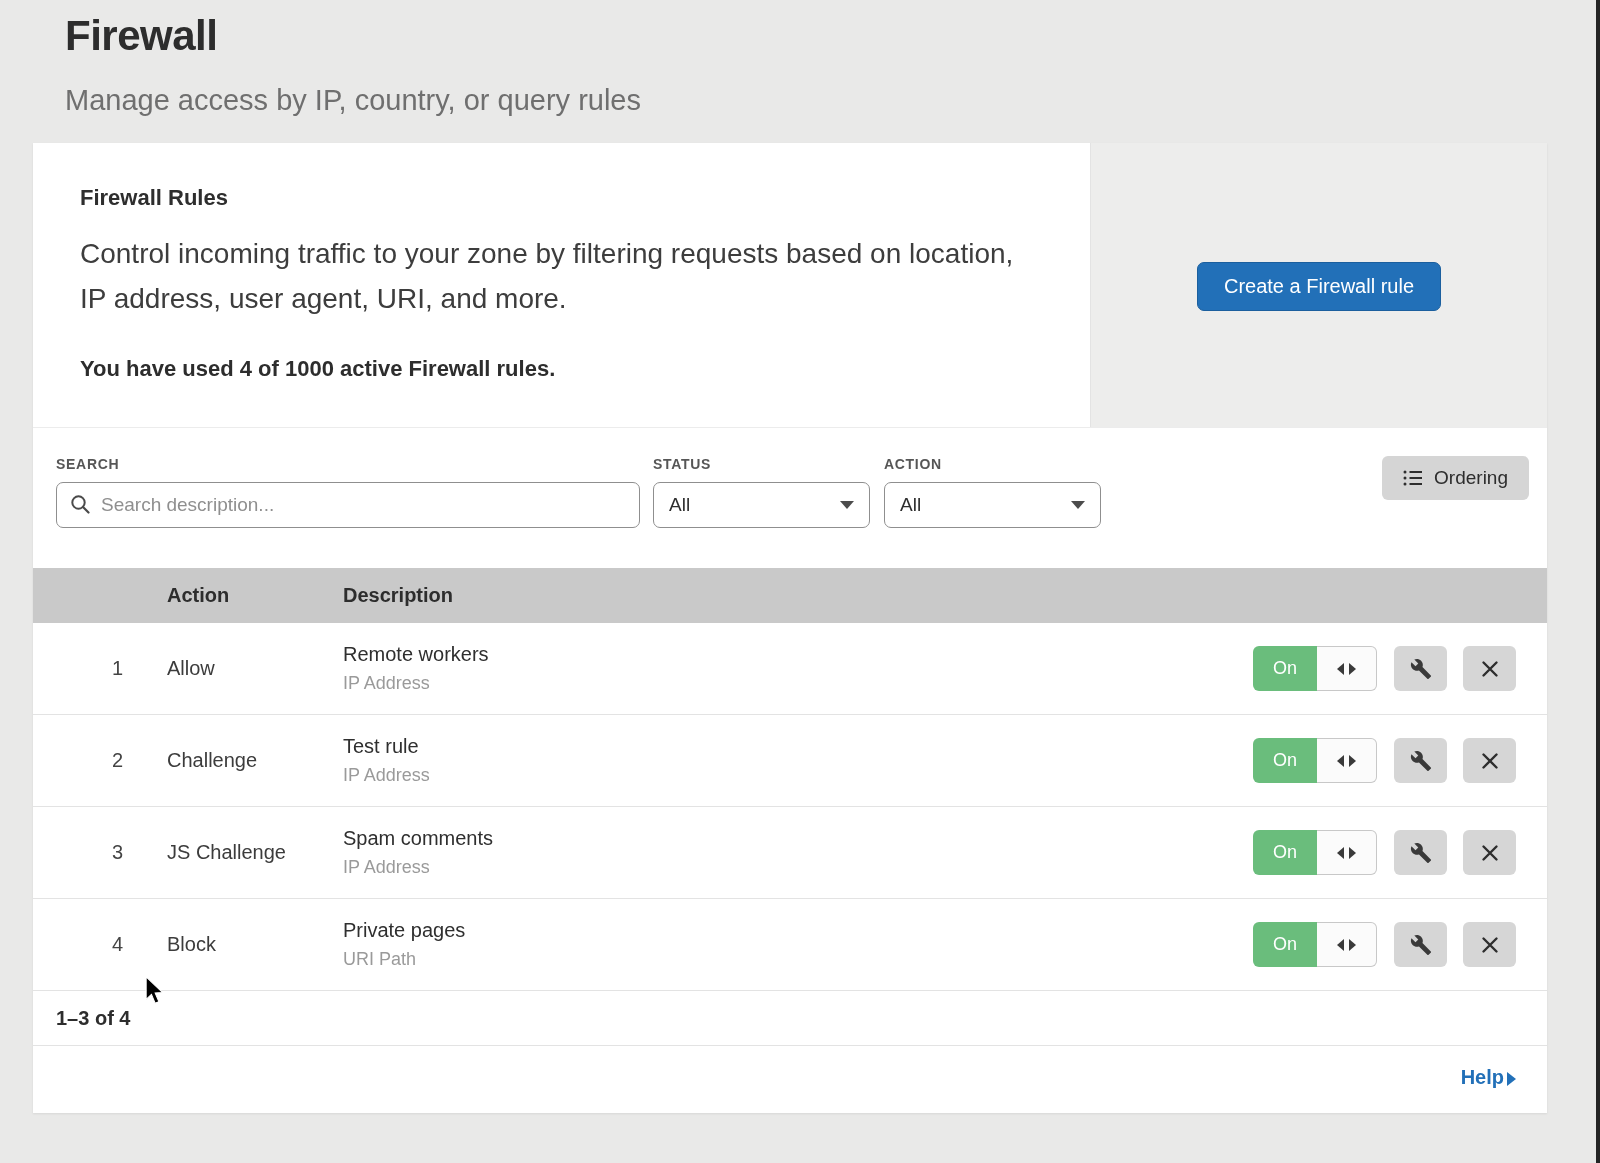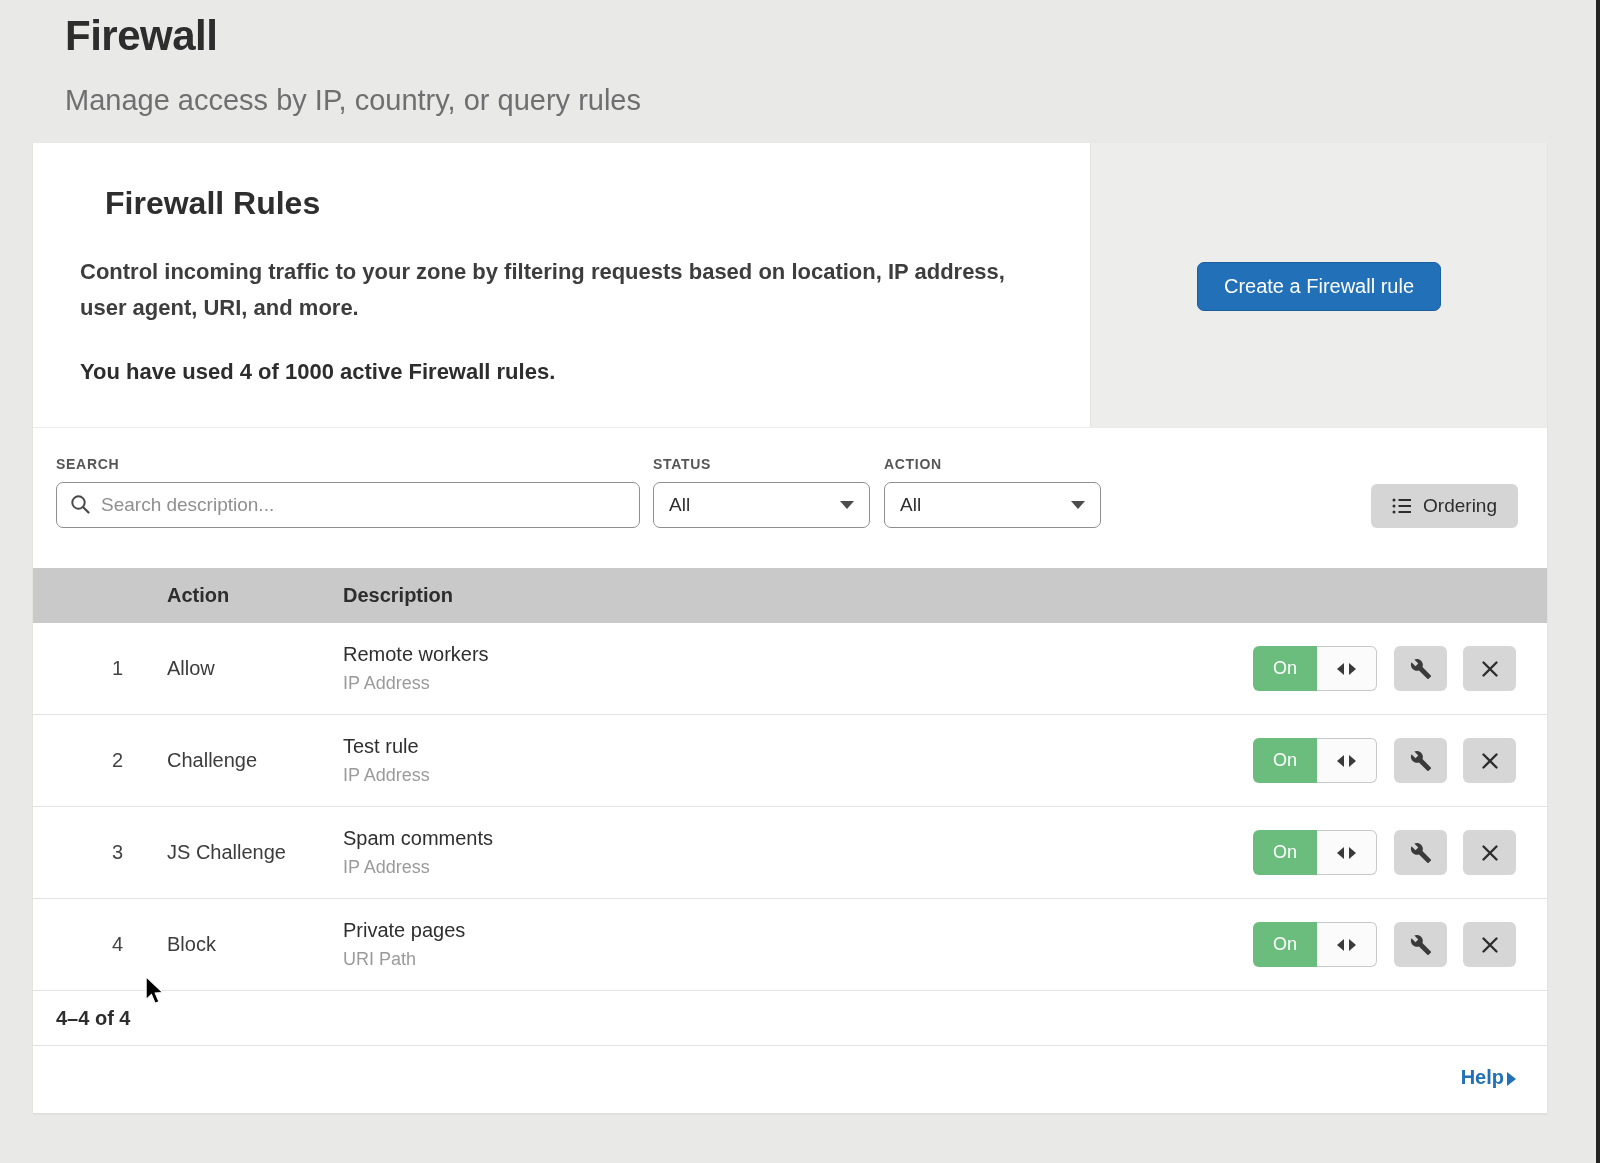--- a/index.html
+++ b/index.html
@@ -19,36 +19,36 @@
     font-size: 29px; font-weight: 400; color: #6f6f6f; margin-top: 24px;
   }
   
   .card {
     position: absolute; left: 33px; top: 143px; width: 1514px;
     background: #ffffff;
     box-shadow: 0 1px 2px rgba(0,0,0,0.08);
   }
   .card-top { display: flex; min-height: 285px; border-bottom: 1px solid #ececec; }
   .card-top-main { flex: 1; padding: 42px 48px 36px 47px; }
-  .rules-heading { font-size: 32px; font-weight: 700; color: #2e2e2e; margin-left: 25px; }
+  .rules-heading { font-size: 22px; font-weight: 700; color: #2e2e2e; }
   .rules-desc {
-    font-size: 22px; color: #3d3d3d; line-height: 1.62; margin-top: 32px; max-width: 950px; font-weight: bold;
+    font-size: 28px; color: #3d3d3d; line-height: 1.62; margin-top: 20px; max-width: 950px;
   }
   .rules-usage { font-size: 22px; font-weight: 700; color: #2d2d2d; margin-top: 34px; }
   .card-top-aside {
     width: 457px; background: #ededec; border-left: 1px solid #e3e3e3;
     display: flex; justify-content: center; align-items: flex-start; padding-top: 119px;
   }
   .btn-primary {
     background: #2270b8; border: 1px solid #1b5f9e; color: #ffffff;
     font-family: inherit; font-size: 20px; font-weight: 400;
     padding: 12px 26px; border-radius: 7px; cursor: pointer;
   }
   
-  .filters { display: flex; align-items: flex-end; padding: 28px 29px 40px 23px; }
+  .filters { display: flex; padding: 28px 18px 40px 23px; }
   .filter-label {
     display: block; font-size: 14px; font-weight: 700; color: #565656;
     letter-spacing: 0.7px; margin-bottom: 10px;
   }
   .filter-search { width: 584px; margin-right: 13px; }
   .search-box { position: relative; }
   .search-box input {
     width: 100%; height: 46px; border: 1px solid #8f8f8f; border-radius: 7px;
     font-family: inherit; font-size: 19px; color: #333; padding: 0 14px 0 44px;
     outline: none; background: #fff;
@@ -325,21 +325,21 @@
       <button class="icon-btn close">
         <span class="svgwrap">
           <svg width="20" height="20" viewBox="0 0 20 20">
               <path d="M3.5 3.5 L16.5 16.5 M16.5 3.5 L3.5 16.5" stroke="#2e2e2e" stroke-width="2.4" stroke-linecap="round"></path>
             </svg>
         </span>
       </button>
     </div>
   </div>
 
-  <div class="pagination">4–4 of 4</div>
+  <div class="pagination">1–3 of 4</div>
 
   <div class="card-footer">
     <a class="help-link">
       <span>Help</span>
       <span class="help-arrow"></span>
     </a>
   </div>
 
 </div>
 

